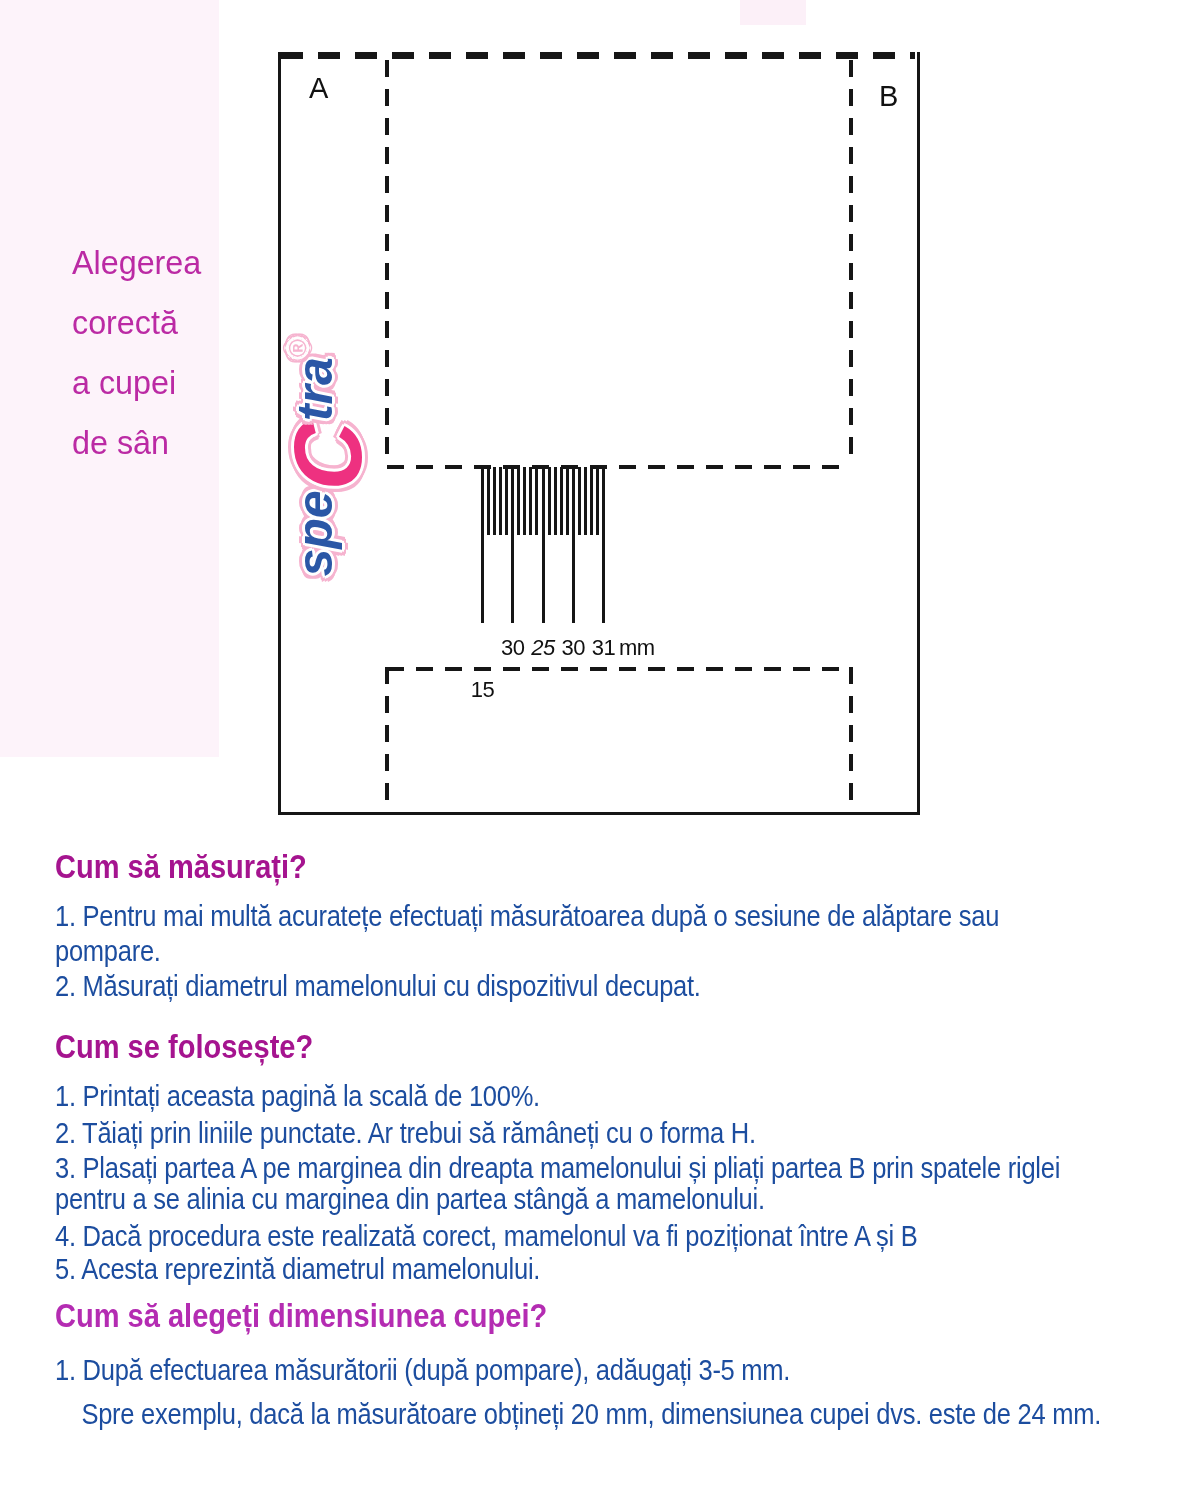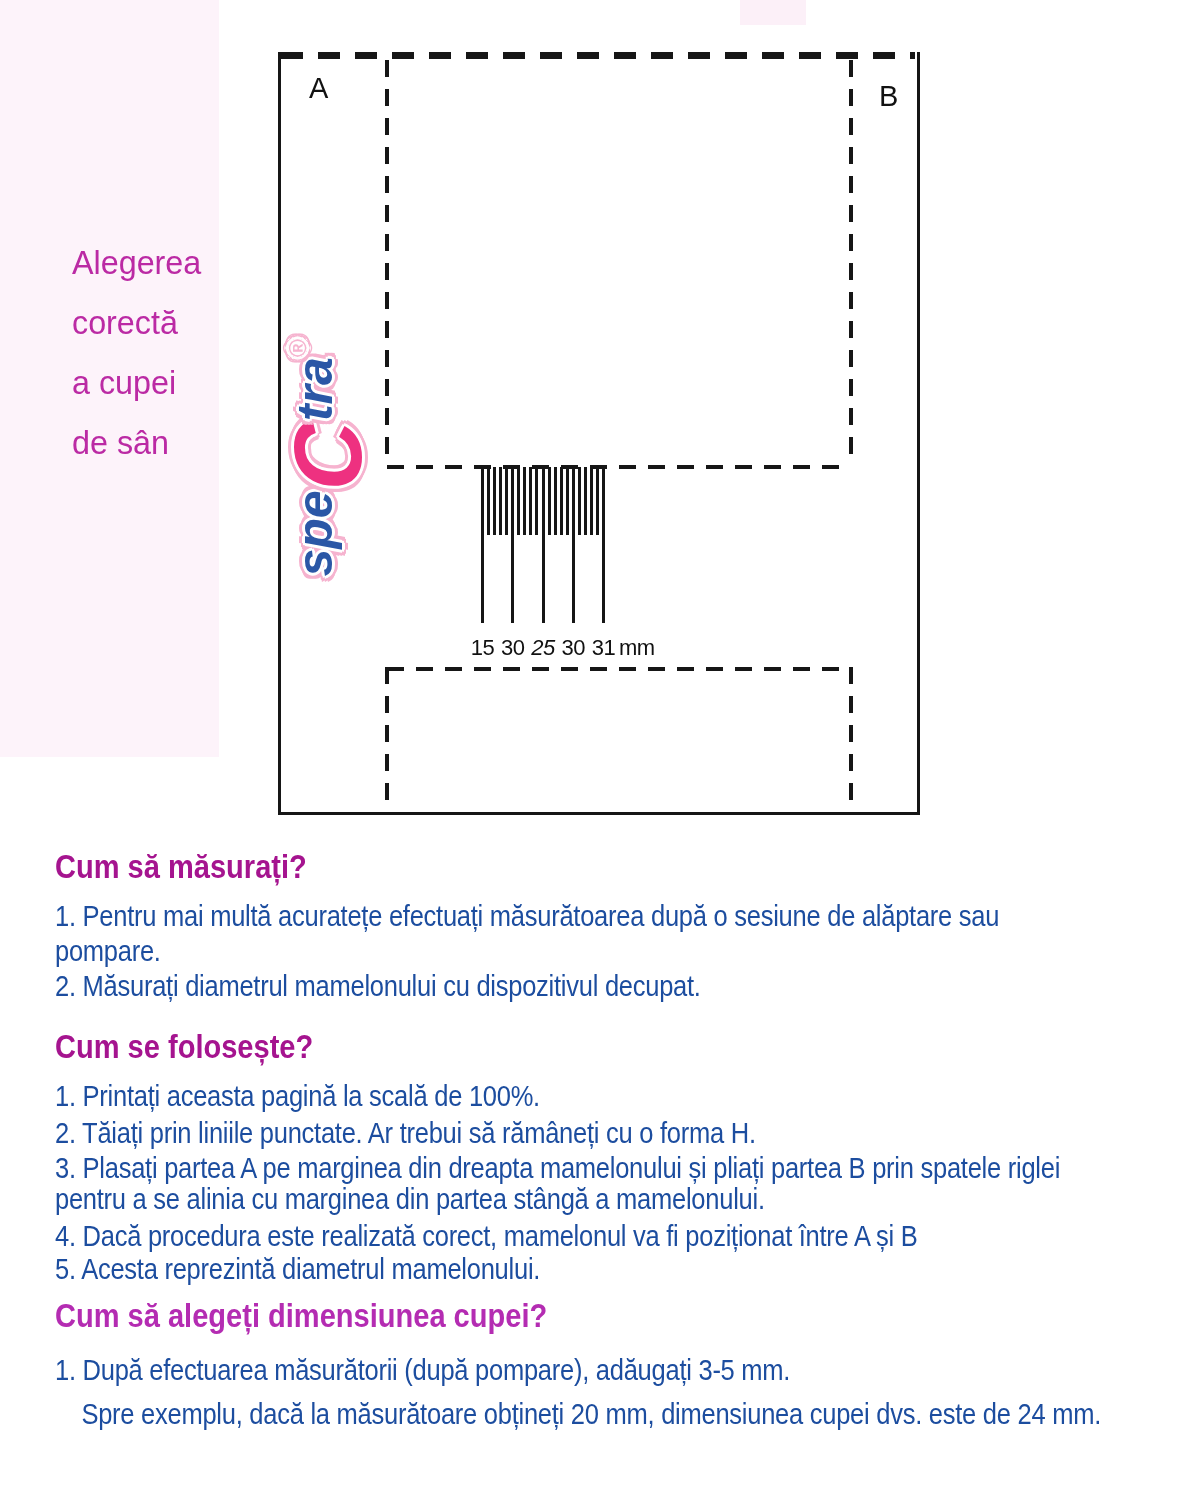--- a/index.html
+++ b/index.html
@@ -184,21 +184,21 @@
           <div class="tick" style="left: 78.65px;"></div>
           <div class="tick" style="left: 84.7px;"></div>
           <div class="tick major" style="left: 90.75px;"></div>
           <div class="tick" style="left: 96.8px;"></div>
           <div class="tick" style="left: 102.85px;"></div>
           <div class="tick" style="left: 108.9px;"></div>
           <div class="tick" style="left: 114.95px;"></div>
           <div class="tick major" style="left: 121px;"></div>
         </div>
       <div class="ruler-labels">
-          <span class="ruler-num" style="left: 1.5px;">15</span>
+          <span class="ruler-num" style="left: 1.5px; margin-top: 42px;">15</span>
           <span class="ruler-num" style="left: 31.75px;">30</span>
           <span class="ruler-num" style="left: 62px; font-style: italic;">25</span>
           <span class="ruler-num" style="left: 92.25px;">30</span>
           <span class="ruler-num" style="left: 122.5px;">31</span>
           <span class="ruler-unit" style="left: 138px;">mm</span>
         </div>
     </div>
   </div>
 
   <div class="logo">

